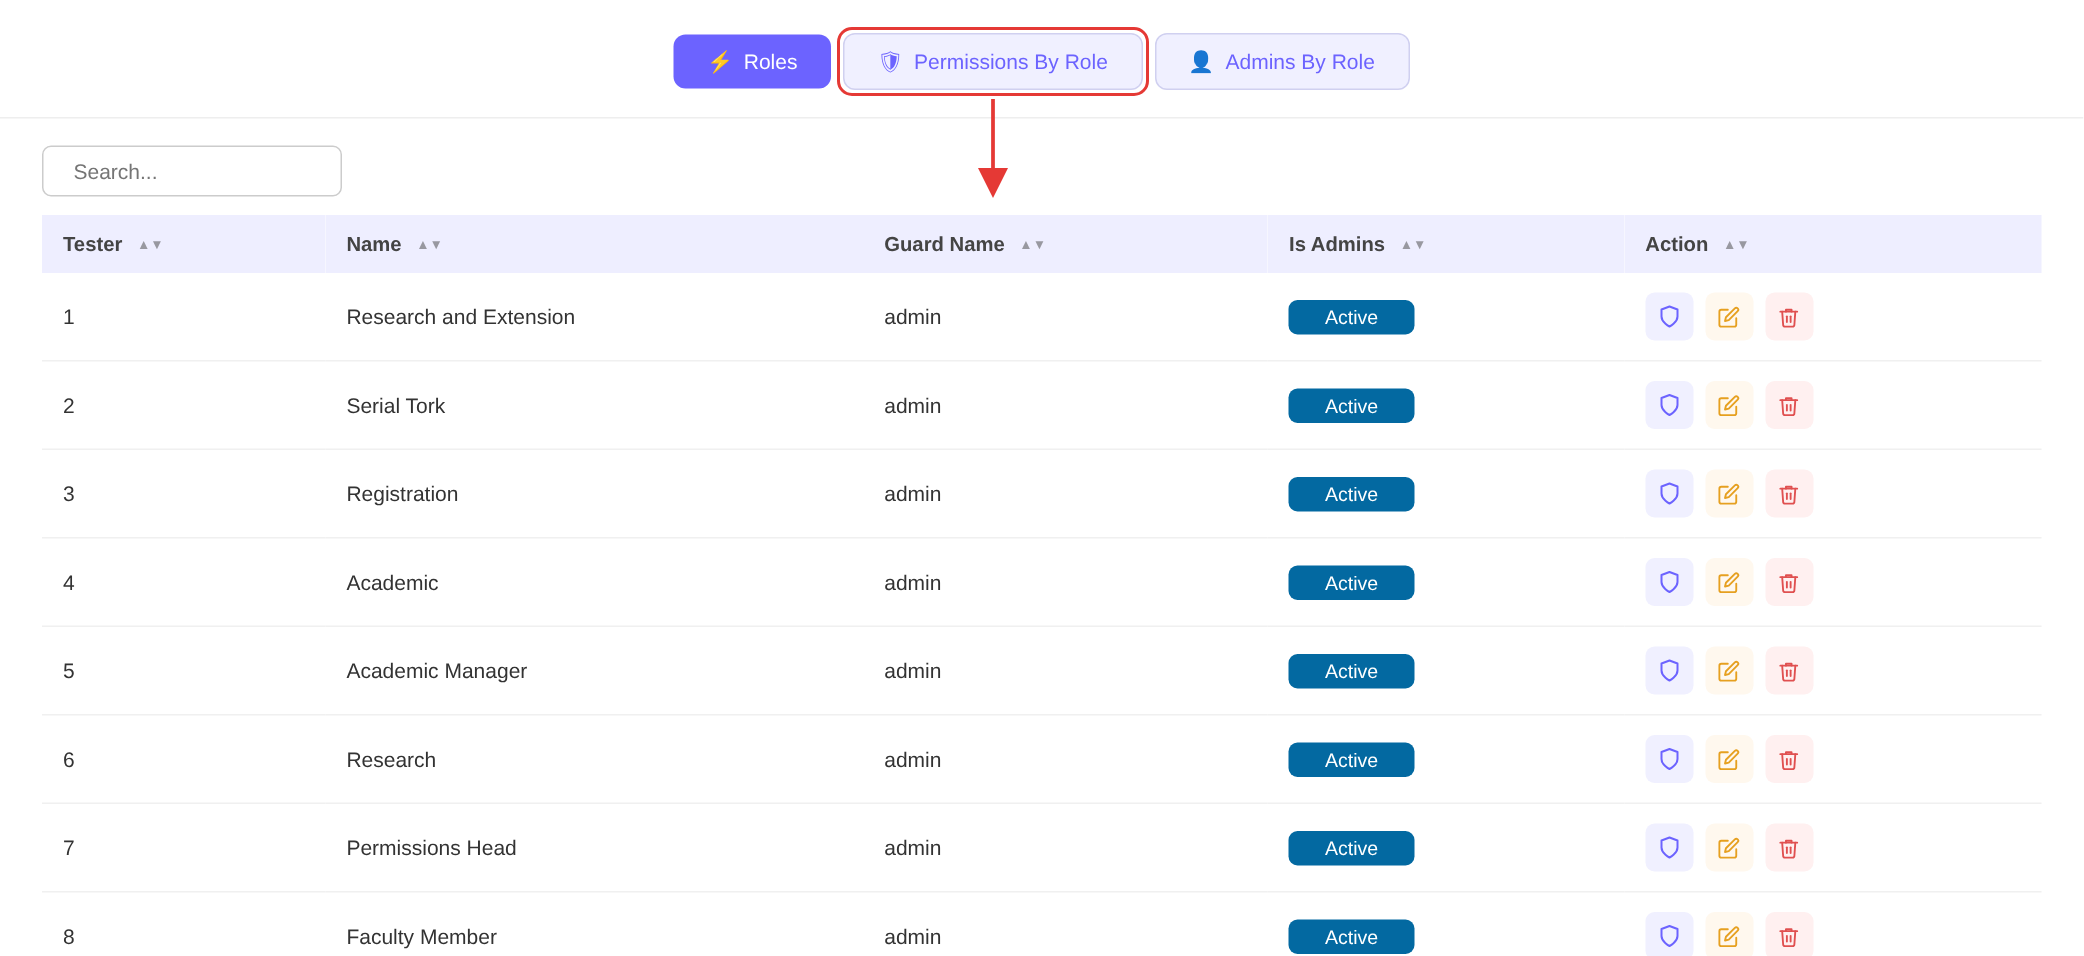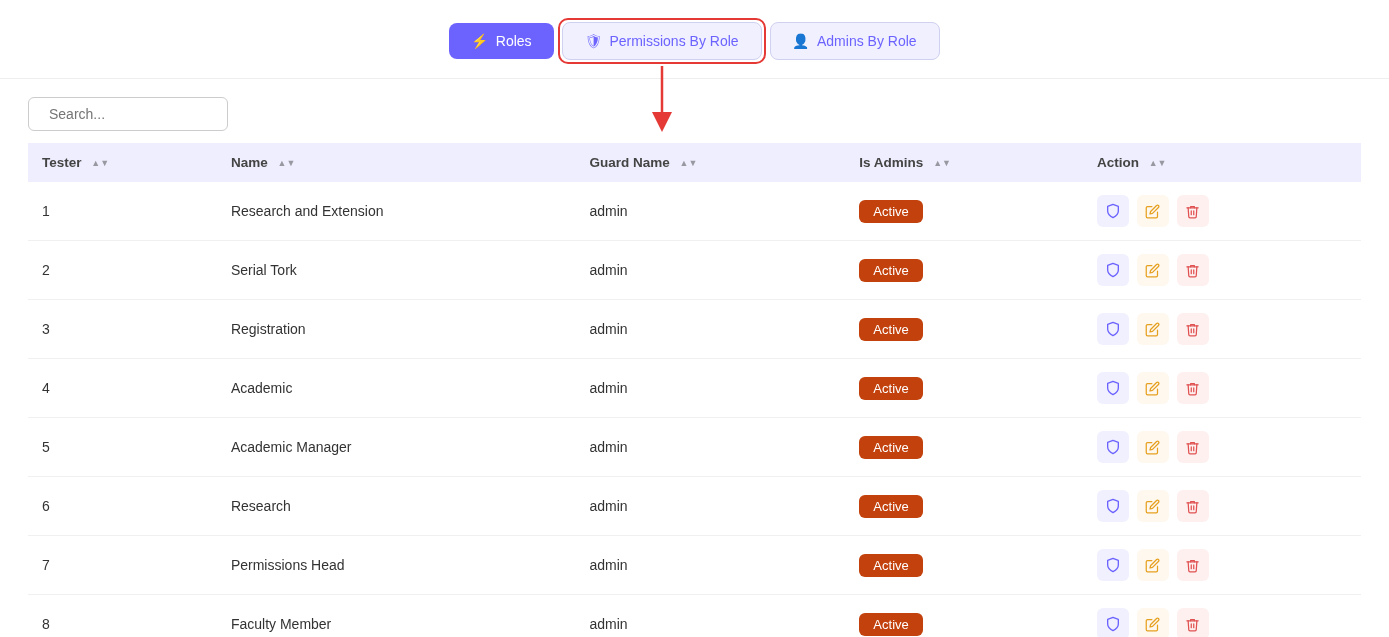--- a/index.html
+++ b/index.html
@@ -111,24 +111,24 @@
       border-bottom: 1px solid #f0f0f0;
     }
 
     tbody td {
       padding: 13px 14px;
       color: #333;
       font-size: 14px;
     }
 
     .badge-active {
-      background: #c2410c;
+      background: #0369a1;
       color: #fff;
       border-radius: 6px;
-      padding: 4px 14px;
+      padding: 4px 24px;
       font-size: 13px;
       font-weight: 500;
       display: inline-block;
     }
 
     .action-btns {
       display: flex;
       gap: 8px;
       align-items: center;
     }

